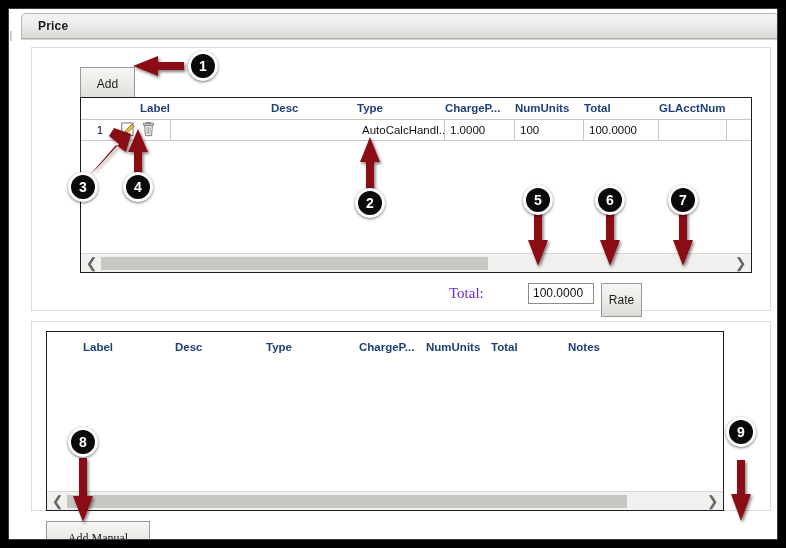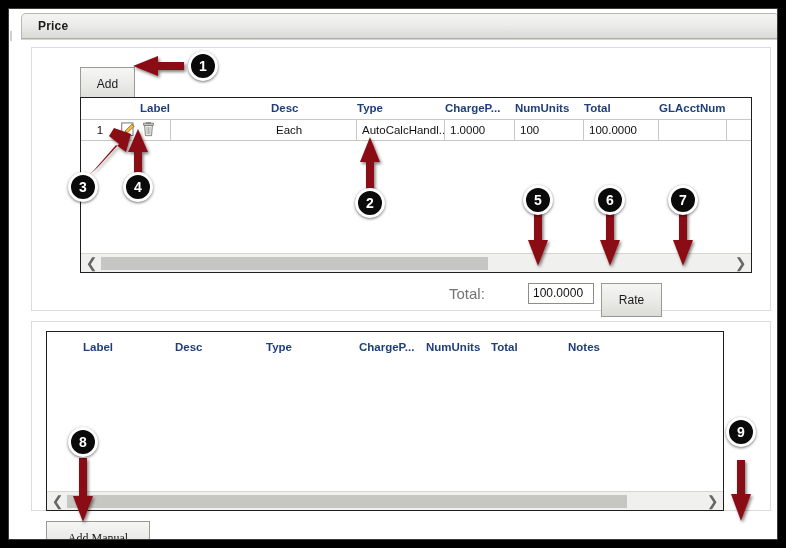--- a/index.html
+++ b/index.html
@@ -217,43 +217,43 @@
     top: 3px;
     height: 13px;
     background: #c6c6c2;
     cursor: pointer;
   }
   #total-label {
     position: absolute;
     left: 440px;
     top: 276px;
     font-size: 15px;
-    color: #737373;
-    font-family: Liberation Sans, sans-serif;
+    color: #6d28d9;
+    font-family: Liberation Serif, serif;
   }
   #total-value {
     position: absolute;
     left: 519px;
     top: 274px;
     width: 66px;
     height: 21px;
     border: 1px solid #8e8e89;
     background: #ffffff;
     font-size: 12px;
     color: #111111;
     line-height: 19px;
     padding-left: 4px;
     box-sizing: border-box;
     font-family: "Liberation Sans", sans-serif;
   }
   #rate-button {
     position: absolute;
     left: 592px;
     top: 274px;
-    width: 61px;
+    width: 41px;
     height: 22px;
   }
   #clear-billing-button {
     position: absolute;
     left: 645px;
     top: 274px;
     width: 95px;
     height: 22px;
   }
 
@@ -373,21 +373,20 @@
         <span class="icon-trash">
           <svg viewBox="0 0 14 16" width="13" height="15" aria-hidden="true">
             <rect x="1.8" y="1.2" width="10.4" height="2.2" fill="#e4e4e1" stroke="#6d6d6a" stroke-width=".9"></rect>
             <rect x="5" y="0.2" width="4" height="1.4" fill="#e4e4e1" stroke="#6d6d6a" stroke-width=".8"></rect>
             <path d="M2.8 3.6 L11.2 3.6 L10.3 14.6 L3.7 14.6 Z" fill="#f0f0ee" stroke="#6d6d6a" stroke-width=".9"></path>
             <path d="M5.3 5.2 L5.6 13.0 M7.0 5.2 L7.0 13.0 M8.7 5.2 L8.4 13.0" stroke="#9a9a96" stroke-width=".8"></path>
           </svg>
         </span>
       </span>
 
-      <span class="cell" style="left:190px;width:86px;">Each</span>
       <span class="cell" style="left:276px;width:88px;">AutoCalcHandl...</span>
       <span class="cell" style="left:364px;width:70px;">1.0000</span>
       <span class="cell" style="left:434px;width:69px;">100</span>
       <span class="cell" style="left:503px;width:75px;">100.0000</span>
       <span class="cell" style="left:578px;width:68px;"></span>
       <span class="cell" style="left:646px;width:26px;border-right:none;"></span>
     </div>
 
     <div class="hscroll">
       <span class="arrow left">❮</span>

